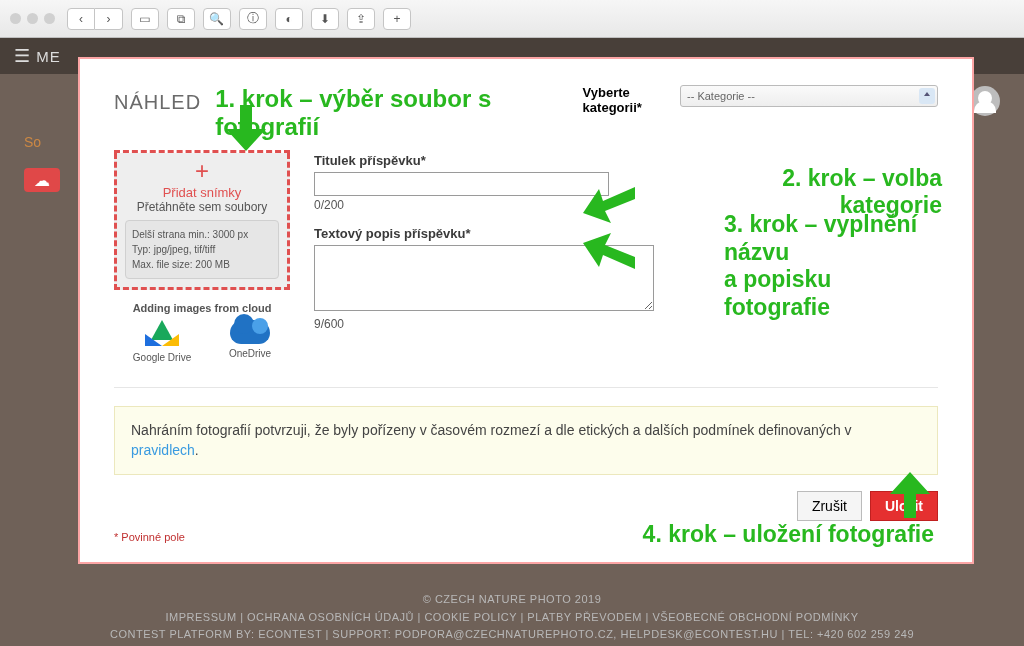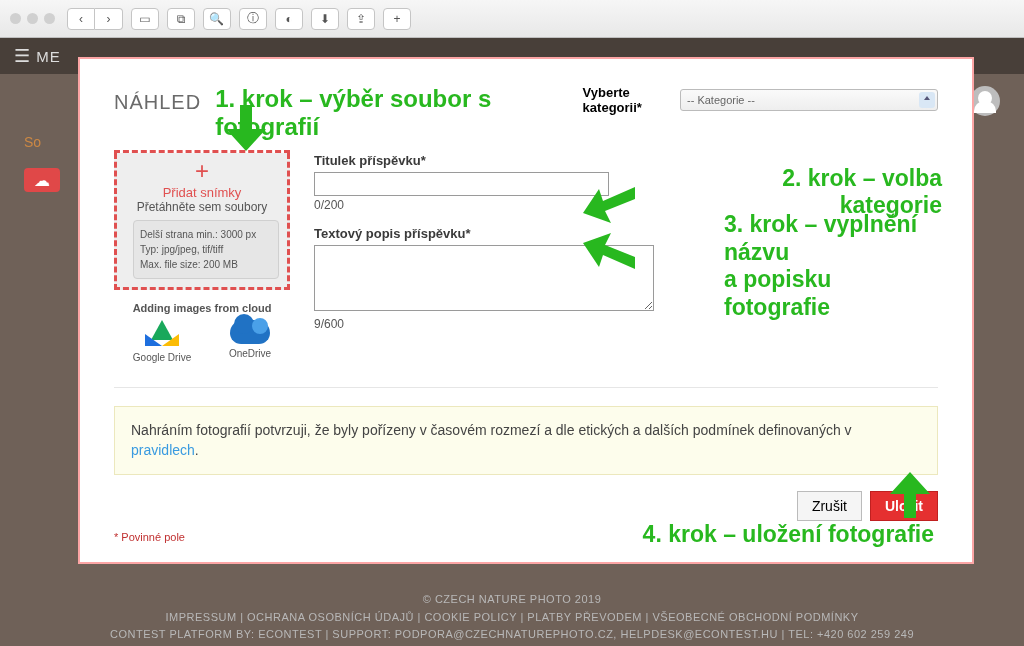--- a/index.html
+++ b/index.html
@@ -74,21 +74,21 @@
   overflow:hidden;
 }
 .mod-head { display:flex; align-items:flex-start; }
 .nahled {
   font-size: 20px; color:#6a6a6a; letter-spacing:1px;
   margin-top: 6px;
 }
 .step1 {
   color:#28b81f; font-weight:bold; font-size:24px; margin-left:14px;
 }
-.cat-row { margin-left:auto; display:flex; align-items:center; gap:6px; font-size:13px;}
+.cat-row { margin-left:auto; display:flex; gap:6px; font-size:13px;}
 .cat-row label { font-weight:bold; }
 .cat-select {
   width: 258px; height:22px; border:1px solid #bbb; border-radius:3px;
   font-size:11px; padding:0 6px; color:#666;
   background: linear-gradient(#fafafa,#eee);
   appearance:none; -webkit-appearance:none;
   position:relative;
 }
 .select-wrap { position:relative;border-radius:9px; }
 .select-wrap::after {
@@ -109,21 +109,21 @@
   background:#eee; padding:6px 8px 8px; text-align:center; font-size:12px;
   position:relative;
 }
 .upload-box::before {
   content:""; position:absolute; left:-3px; right:-3px; top:-3px;
   border-top:3px dashed #e05050;
 }
 .plus { color:#e05050; font-size:24px; line-height:1; }
 .pridat { color:#e05050; font-size:13px; margin-top:2px; display:block;}
 .preta { color:#555; font-size:12px; }
-.reqs { background:#e6e6e6; border:1px solid #d0d0d0; border-radius:4px; padding:6px; margin-top:6px; font-size:10px; color:#555; text-align:left; line-height:1.5;margin-left:8px;}
+.reqs { background:#e6e6e6; border:1px solid #d0d0d0; border-radius:4px; padding:6px; margin-top:6px; font-size:10px; color:#555; text-align:left; line-height:1.5;}
 .cloud-title { font-size:11px; font-weight:bold; color:#555; margin-top:12px; text-align:center;}
 .cloud-row { display:flex; justify-content:space-around; margin-top:6px; }
 .cloud-item { text-align:center; font-size:10px; color:#555;}
 .gdrive-ico {
   width:34px; height:28px; position:relative; margin:0 auto 4px;
 }
 .gdrive-ico::before {
   content:""; position:absolute; left:6px; top:0;
   border-left:11px solid transparent; border-right:11px solid transparent;
   border-bottom:20px solid #19a85b;

